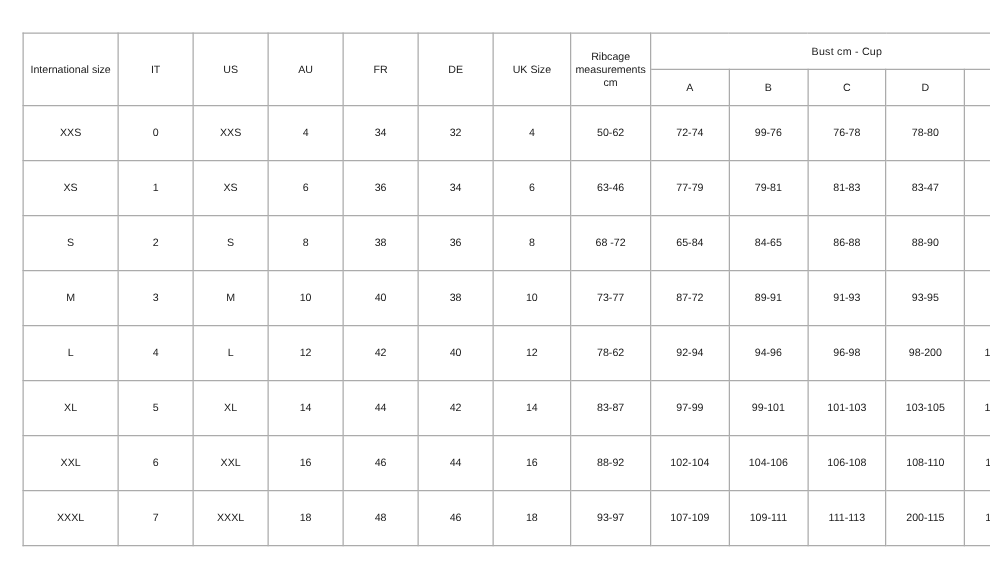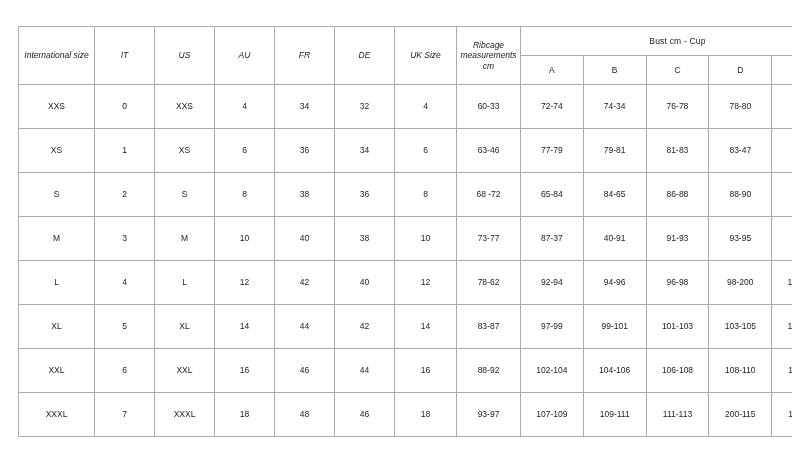--- a/index.html
+++ b/index.html
@@ -39,21 +39,20 @@
   }
   
   tr.head-row-1 th {
     height: 28px;
   }
   tr.head-row-2 th {
     height: 28px;
   }
   th.tall {
     height: 56px;
-    font-style: italic;
   }
   tbody td {
     height: 43px;
   }
   .bust-group {
     letter-spacing: 0.2px;
   }
   .multiline {
     display: block;
   }
@@ -113,23 +112,23 @@
     </thead>
     <tbody>
       <tr>
         <td>XXS</td>
         <td>0</td>
         <td>XXS</td>
         <td>4</td>
         <td>34</td>
         <td>32</td>
         <td>4</td>
-        <td>60-33</td>
+        <td>50-62</td>
         <td>72-74</td>
-        <td>74-34</td>
+        <td>99-76</td>
         <td>76-78</td>
         <td>78-80</td>
         <td>80-82</td>
       </tr>
       <tr>
         <td>XS</td>
         <td>1</td>
         <td>XS</td>
         <td>6</td>
         <td>36</td>
@@ -159,22 +158,22 @@
       </tr>
       <tr>
         <td>M</td>
         <td>3</td>
         <td>M</td>
         <td>10</td>
         <td>40</td>
         <td>38</td>
         <td>10</td>
         <td>73-77</td>
-        <td>87-37</td>
-        <td>40-91</td>
+        <td>87-72</td>
+        <td>89-91</td>
         <td>91-93</td>
         <td>93-95</td>
         <td>95-97</td>
       </tr>
       <tr>
         <td>L</td>
         <td>4</td>
         <td>L</td>
         <td>12</td>
         <td>42</td>

